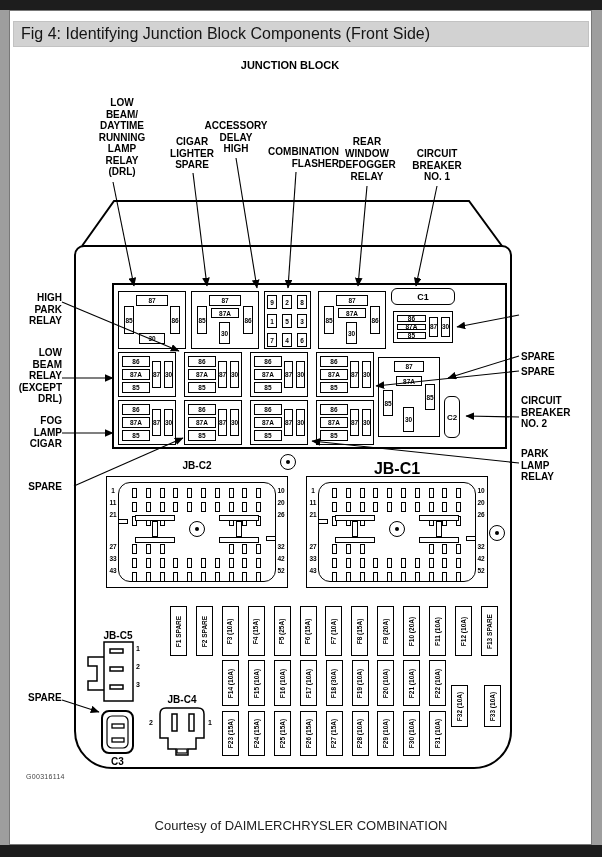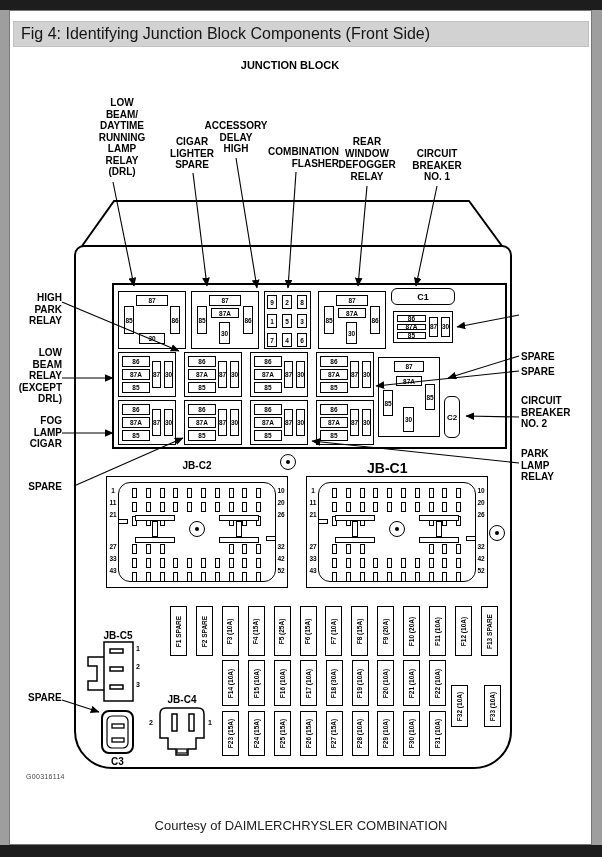--- a/index.html
+++ b/index.html
@@ -300,21 +300,21 @@
       <div class="abs bar" style="left: 118px; top: 519px; width: 10px; height: 5px;"></div>
       <div class="abs bar" style="left: 266px; top: 536px; width: 10px; height: 5px;"></div>
       <div class="abs bar" style="left: 135px; top: 515px; width: 40px; height: 6px;"></div>
       <div class="abs bar" style="left: 152px; top: 521px; width: 6px; height: 16px;"></div>
       <div class="abs bar" style="left: 135px; top: 537px; width: 40px; height: 6px;"></div>
       <div class="abs bar" style="left: 219px; top: 515px; width: 40px; height: 6px;"></div>
       <div class="abs bar" style="left: 236px; top: 521px; width: 6px; height: 16px;"></div>
       <div class="abs bar" style="left: 219px; top: 537px; width: 40px; height: 6px;"></div>
       <div class="abs screw" style="left: 189px; top: 521px; width: 16px; height: 16px;"></div>
       <div class="abs dot" style="left: 195px; top: 527px; width: 4px; height: 4px;"></div>
-      <div class="abs lbl" style="left: 367px; top: 460px; width: 60px; font-size: 14px;">JB-C1</div>
+      <div class="abs lbl" style="left: 367px; top: 460px; width: 60px; text-align: center; font-size: 16px;">JB-C1</div>
       <div class="abs box" style="left: 306px; top: 476px; width: 182px; height: 112px;"></div>
       <div class="abs" style="left: 318px; top: 482px; width: 158px; height: 100px; border: 1.5px solid rgb(0, 0, 0); border-radius: 12px;"></div>
       <div class="abs num" style="left: 307px; top: 487px; width: 12px; text-align: center;">1</div>
       <div class="abs num" style="left: 307px; top: 499px; width: 12px; text-align: center;">11</div>
       <div class="abs num" style="left: 307px; top: 511px; width: 12px; text-align: center;">21</div>
       <div class="abs num" style="left: 307px; top: 543px; width: 12px; text-align: center;">27</div>
       <div class="abs num" style="left: 307px; top: 555px; width: 12px; text-align: center;">33</div>
       <div class="abs num" style="left: 307px; top: 567px; width: 12px; text-align: center;">43</div>
       <div class="abs num" style="left: 475px; top: 487px; width: 12px; text-align: center;">10</div>
       <div class="abs num" style="left: 475px; top: 499px; width: 12px; text-align: center;">20</div>

